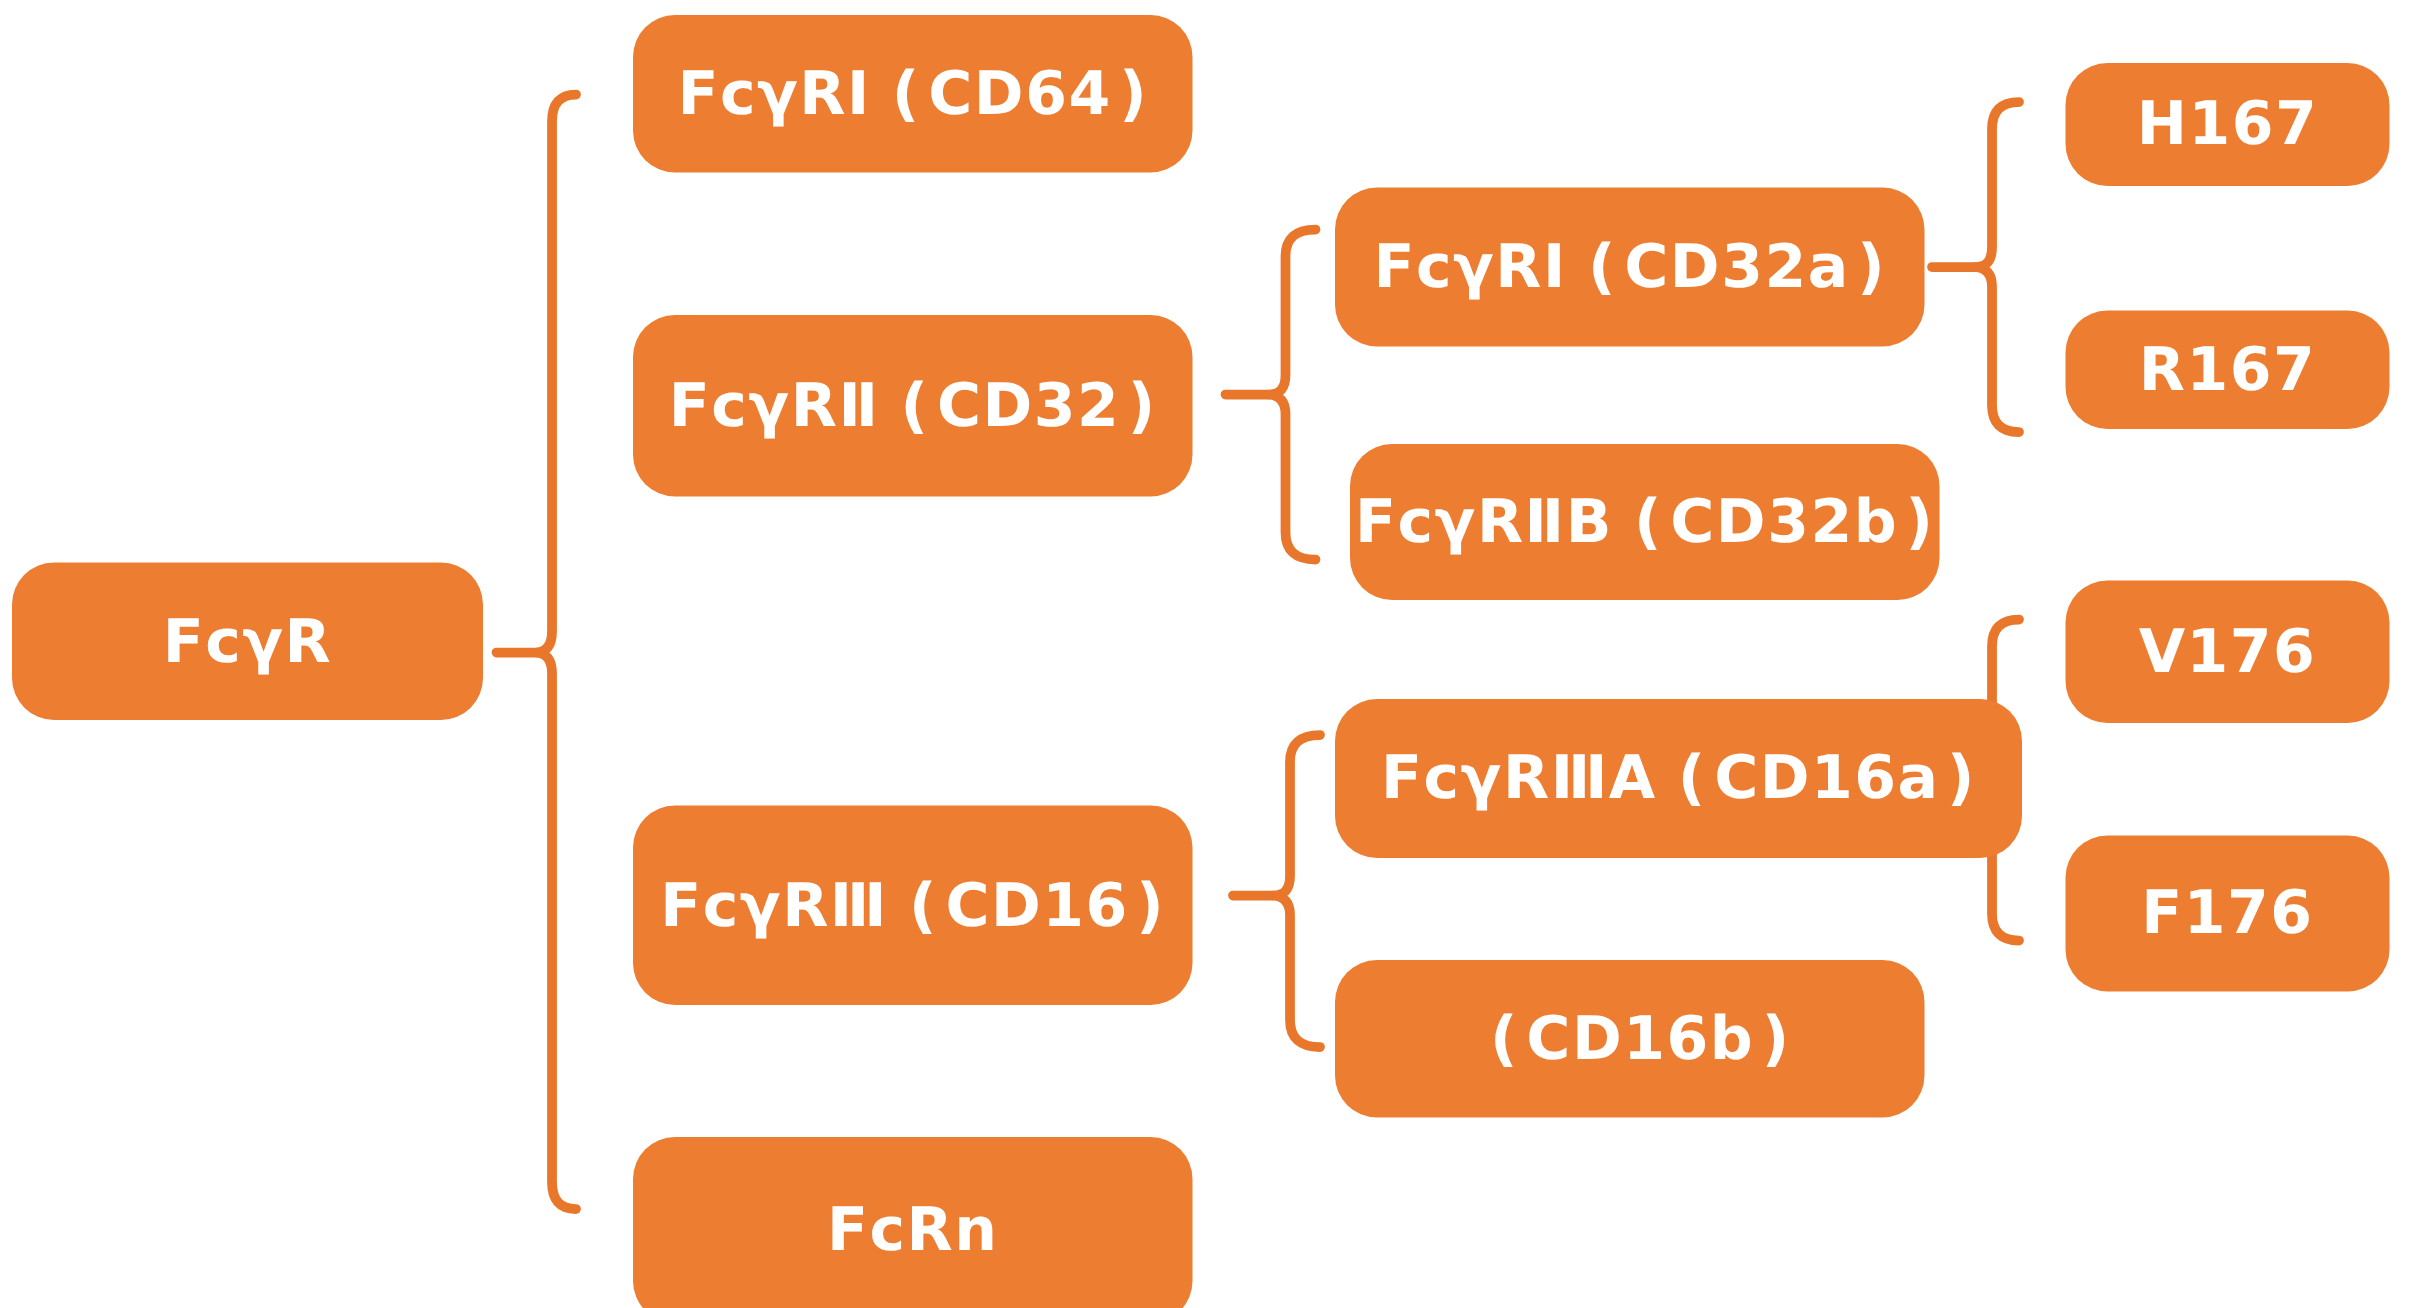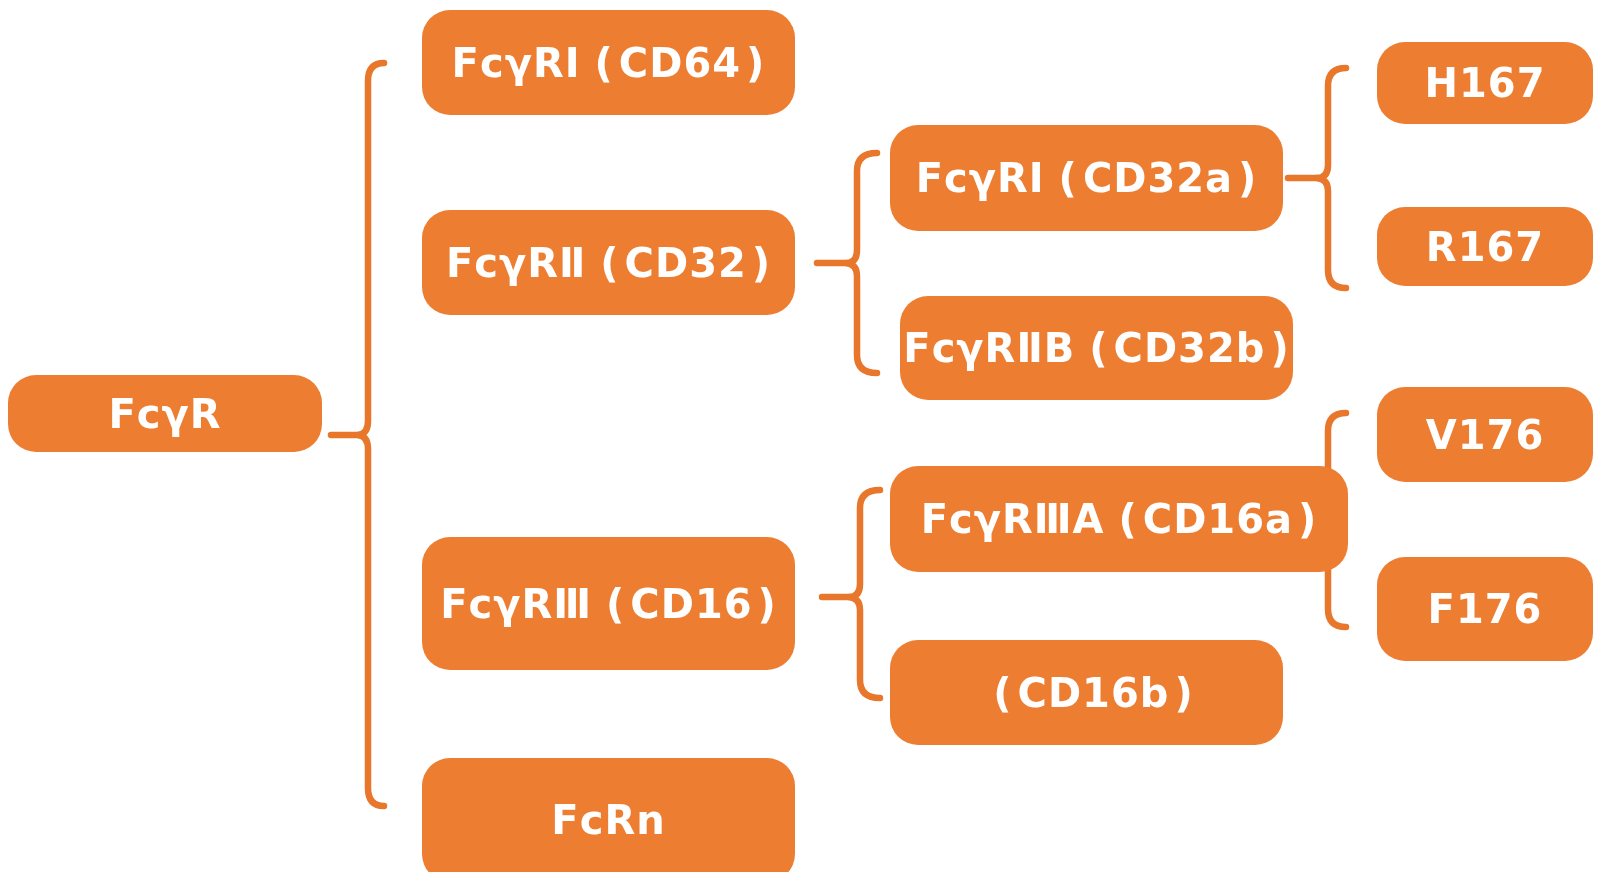--- a/index.html
+++ b/index.html
@@ -46,32 +46,32 @@
     <path d="M 822 597 L 849 597"></path>
     <path d="M 880 490 Q 860 490 860 508 L 860 584 Q 860 597 849 597 Q 860 598 860 610 L 860 680 Q 860 698 880 698"></path>
 
     <path d="M 1288 178 L 1317 178"></path>
     <path d="M 1346 68 Q 1328 68 1328 86 L 1328 165 Q 1328 178 1317 178 Q 1328 179 1328 191 L 1328 270 Q 1328 288 1346 288"></path>
 
     <path d="M 1288 520 L 1317 520"></path>
     <path d="M 1346 413 Q 1328 413 1328 431 L 1328 507 Q 1328 520 1317 520 Q 1328 521 1328 533 L 1328 609 Q 1328 627 1346 627"></path>
   </svg>
 
-  <div class="node" style="left:8px;top:375px;width:314px;height:77px">
+  <div class="node" style="left:8px;top:375px;width:314px;height:105px">
     <span>FcγR</span>
   </div>
 
   <div class="node" style="left:422px;top:10px;width:373px;height:105px">
     <span>FcγRⅠ</span>
     <span class="pr po">(</span>
     <span>CD64</span>
     <span class="pr pc">)</span>
   </div>
 
-  <div class="node" style="left:422px;top:210px;width:373px;height:105px">
+  <div class="node" style="left:422px;top:210px;width:373px;height:121px">
     <span>FcγRⅡ</span>
     <span class="pr po">(</span>
     <span>CD32</span>
     <span class="pr pc">)</span>
   </div>
 
   <div class="node" style="left:422px;top:537px;width:373px;height:133px">
     <span>FcγRⅢ</span>
     <span class="pr po">(</span>
     <span>CD16</span>

